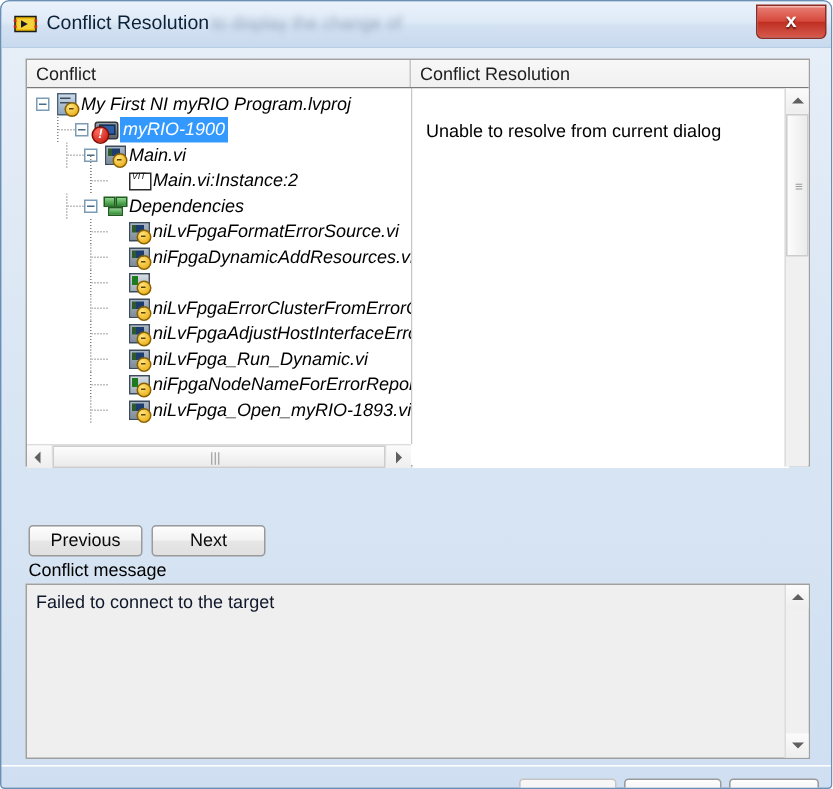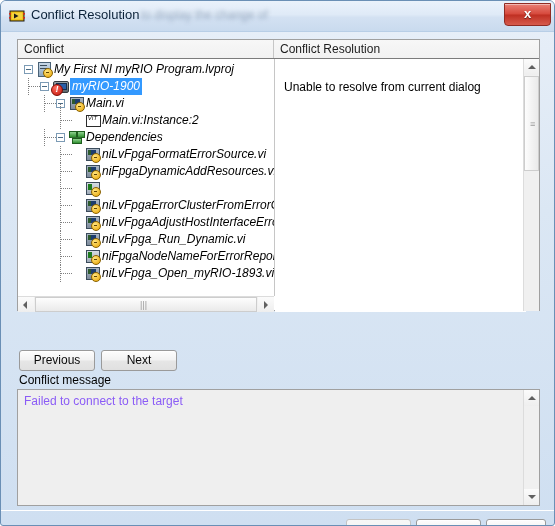--- a/index.html
+++ b/index.html
@@ -412,21 +412,21 @@
     left: 16px; top: 358px;
     width: 523px; height: 117px;
     background: #efefef;
     border: 1px solid #a0a0a0;
     box-sizing: border-box;
   }
   .cm-text {
     position: absolute;
     left: 6px; top: 4px;
     font-size: 12px;
-    color: #8b5cf6;
+    color: #0f172a;
     white-space: nowrap;
   }
 
   
   .footer-sep {
     position: absolute;
     left: 0; top: 479px;
     width: 555px; height: 1px;
     background: #ffffff;
   }
@@ -471,21 +471,21 @@
                 <span class="tico" style="left:19px;">
                   <span class="ico-proj">
                     <span class="body"></span>
                     <span class="line1"></span>
                     <span class="line2"></span>
                     <span class="badge"></span>
                   </span>
                 </span>
                 <span class="tlabel" style="left:36px;">My First NI myRIO Program.lvproj</span>
               </div>
-              <div class="trow" style="height:17px;">
+              <div class="trow" style="height:17px;margin-left:10px;">
                 <span class="vline" style="left:10px; top:0; height:17px;"></span>
                 <span class="hline" style="left:11px; top:8px; width:11px;"></span>
                 <span class="exp" style="left:22px;"></span>
                 <span class="tico" style="left:35px;">
                   <span class="ico-target">
                     <span class="body"></span>
                     <span class="scr"></span>
                     <span class="err-badge"></span>
                   </span>
                 </span>

